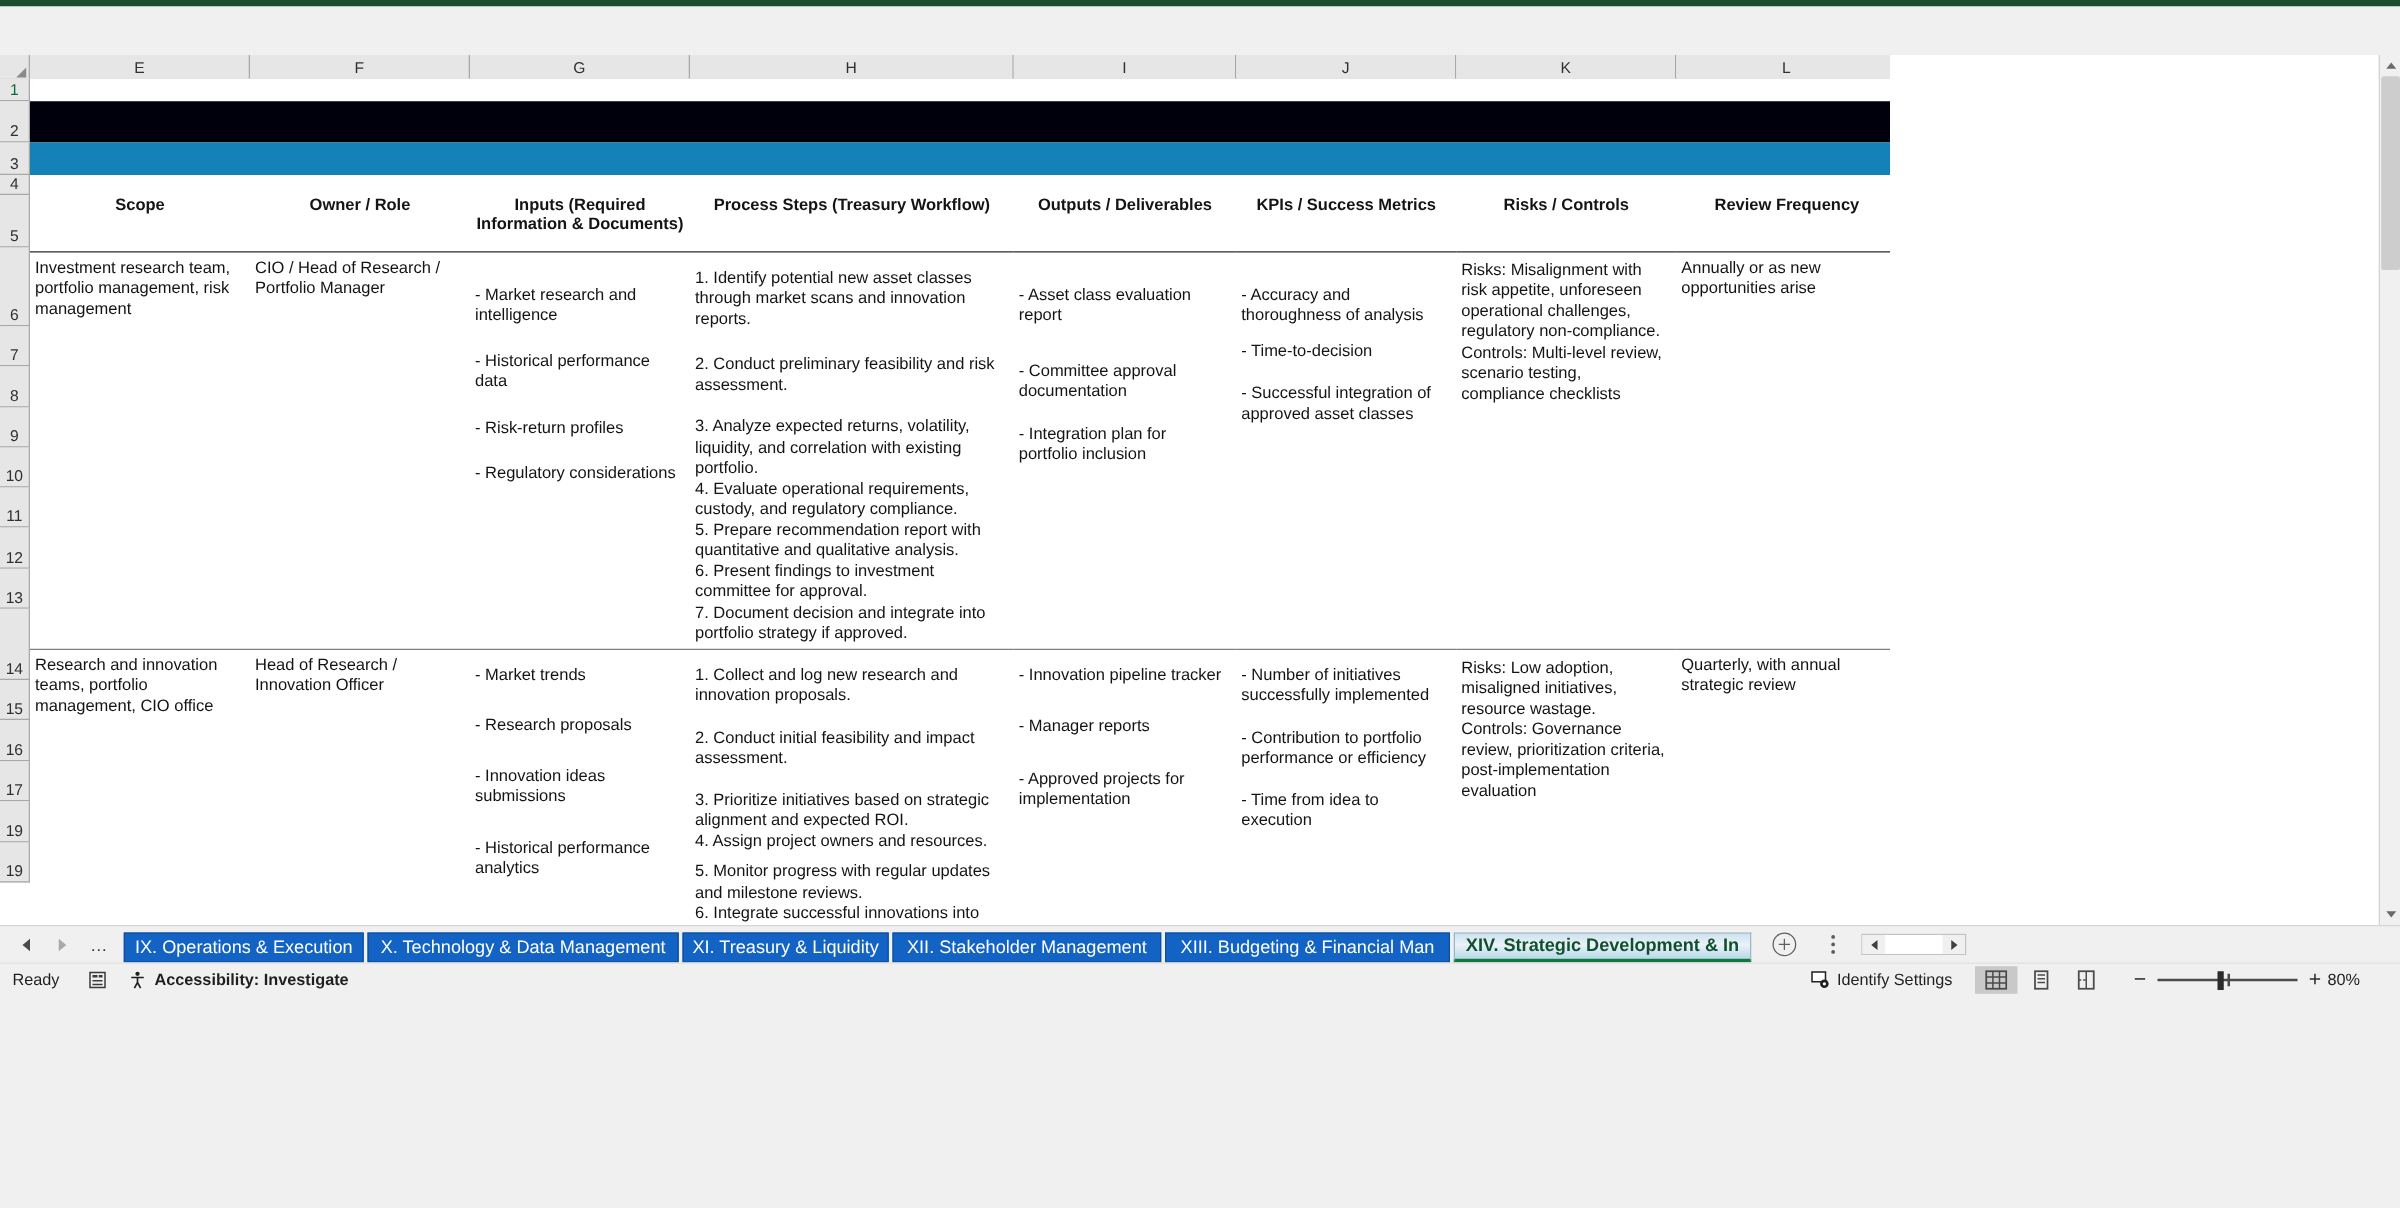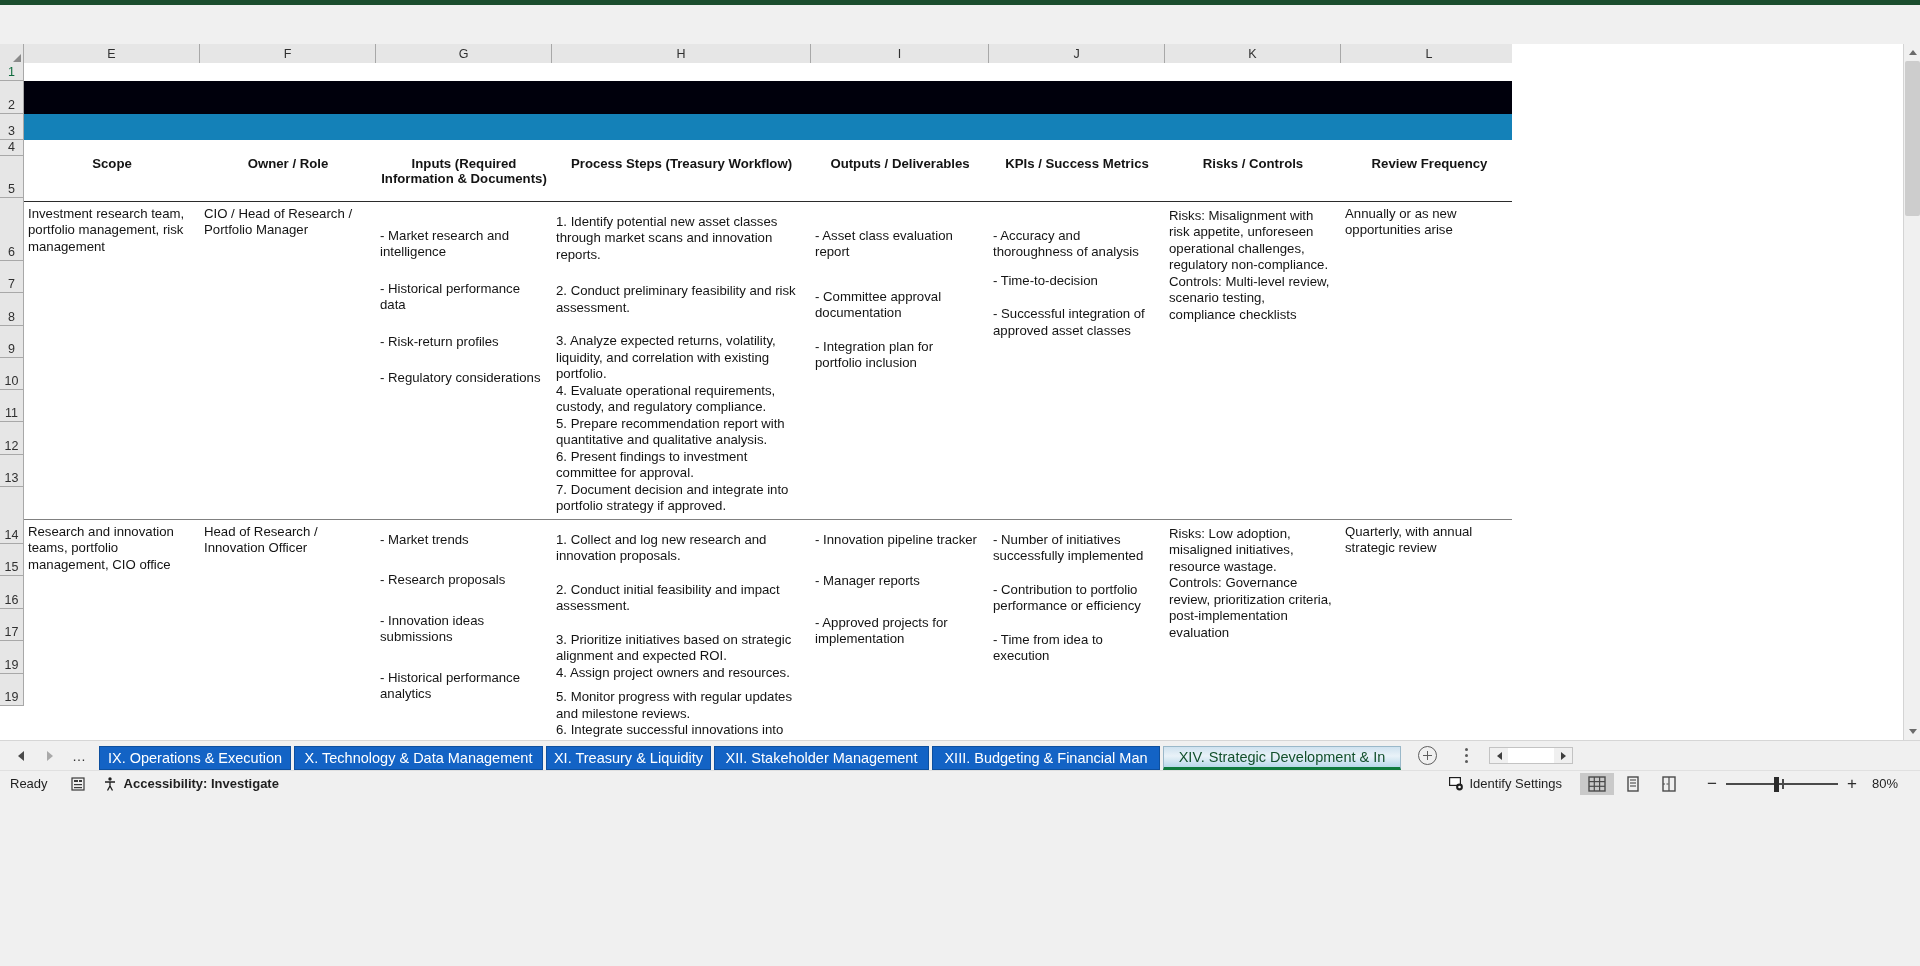--- a/index.html
+++ b/index.html
@@ -200,21 +200,21 @@
     background: #1363c5; color: #ffffff;
     font-size: 14.5px;
     display: flex; align-items: center; justify-content: center;
     padding: 0 10px;
     margin-right: 3px;
     border: 1px solid #0d4f9e;
     white-space: nowrap;
   }
   .tab.active {
     background: linear-gradient(to bottom, #cfe2ef 0%, #e9f2f8 45%, #b7d8ea 100%);
-    color: #12502c; font-weight: normal;
+    color: #12502c; font-weight: bold;
     border: 1px solid #9ab8c9;
     border-bottom: 3px solid #0f7a3d;
   }
   .tab-right {
     display: flex; align-items: center; margin-left: 14px; gap: 12px;
   }
   .circ-plus {
     width: 19px; height: 19px; border: 1.5px solid #5e5e5e; border-radius: 50%;
     position: relative;
   }
@@ -252,21 +252,21 @@
     width: 34px; height: 22px; display: flex; align-items: center; justify-content: center;
     margin-right: 2px;
   }
   .viewbtn.active { background: #c9c9c9; }
   .zoom-ctrl { display: flex; align-items: center; gap: 0; margin-left: 14px; }
   .zc-minus, .zc-plus { width: 20px; text-align: center; font-size: 17px; color: #2b2b2b; }
   .zc-track { width: 112px; height: 16px; position: relative; margin: 0 4px; }
   .zc-track .line { position: absolute; top: 7.5px; left: 0; width: 112px; height: 1.5px; background: #4a4a4a; }
   .zc-track .mid { position: absolute; top: 3px; left: 56px; width: 1.5px; height: 10px; background: #4a4a4a; }
   .zc-track .thumb { position: absolute; top: 1px; left: 48px; width: 5px; height: 15px; background: #2b2b2b; }
-  .zc-pct { width: 46px; text-align: center; font-size: 13px; }
+  .zc-pct { width: 46px; text-align: left; font-size: 13px; }
 
   svg { display: block; }
 </style>
 </head>
 <body>
 
 <div class="app">
 
   <div class="topbar-sliver"></div>
 

